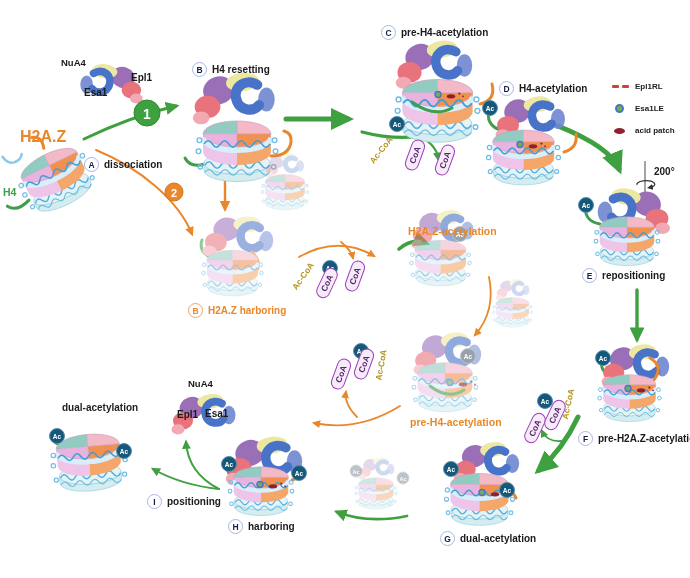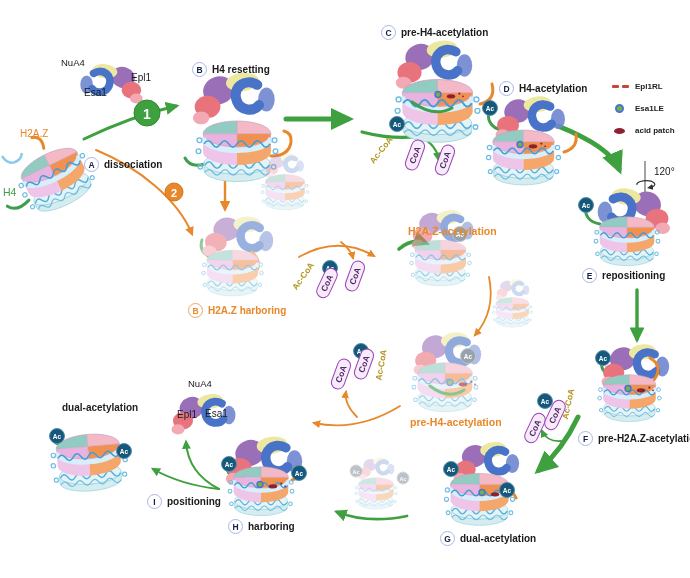--- a/index.html
+++ b/index.html
@@ -13,21 +13,21 @@
   .ao{stroke:#e8882a;fill:none;stroke-linecap:round;marker-end:url(#mo);}
   
   .steprow{position:absolute;display:flex;align-items:center;gap:5px;z-index:6;}
   .badge{width:15px;height:15px;box-sizing:border-box;border-radius:50%;background:#fff;
          border:1.6px solid #a9b6e6;color:#15214b;font-weight:bold;font-size:8.5px;
          display:flex;align-items:center;justify-content:center;flex:none;}
   .slabel{font-size:10px;font-weight:bold;color:#1a1a1a;white-space:nowrap;}
   .steprow.orange .badge{border-color:#efa55f;color:#e8882a;}
   .steprow.orange .slabel{color:#e8882a;}
   
-  .mlabel{position:absolute;font-weight:normal;color:#1a1a1a;z-index:6;white-space:nowrap;text-align:center;}
+  .mlabel{position:absolute;font-weight:bold;color:#1a1a1a;z-index:6;white-space:nowrap;text-align:center;}
   .plabel{position:absolute;color:#e8882a;font-weight:bold;font-size:10.5px;z-index:6;white-space:nowrap;}
   .plabel.dark{color:#222;font-size:10px;}
   
   .ac{position:absolute;width:16px;height:16px;box-sizing:border-box;border-radius:50%;
       background:#16587a;border:1.5px solid #558fab;color:#fff;font-size:6.5px;font-weight:bold;
       display:flex;align-items:center;justify-content:center;z-index:5;
       transform:translate(-50%,-50%);}
   .ac.gray{background:#98a2ac;border-color:#bcc4cb;}
   .ac.sm{width:13px;height:13px;font-size:5.5px;opacity:.65;}
   
@@ -303,26 +303,26 @@
     <span class="slabel">positioning</span>
   </div>
 
   <div class="plabel" style="left:408px;top:225px">H2A.Z-acetylation</div>
   <div class="plabel" style="left:410px;top:416px">pre-H4-acetylation</div>
   <div class="plabel dark" style="left:62px;top:402px">dual-acetylation</div>
 
   <div class="mlabel" style="left:61px;top:57px;font-size:9.5px">NuA4</div>
   <div class="mlabel" style="left:131px;top:72px;font-size:10px">Epl1</div>
   <div class="mlabel" style="left:84px;top:87px;font-size:10px">Esa1</div>
-  <div class="mlabel" style="left:20px;top:128px;font-size:10px;color:#e8882a">H2A.Z</div>
+  <div class="mlabel" style="left:20px;top:128px;font-size:16px;color:#e8882a">H2A.Z</div>
   <div class="mlabel" style="left:3px;top:186px;font-size:10.5px;color:#3f9d4c">H4</div>
   <div class="mlabel" style="left:188px;top:378px;font-size:9.5px">NuA4</div>
   <div class="mlabel" style="left:177px;top:409px;font-size:10px">Epl1</div>
   <div class="mlabel" style="left:205px;top:408px;font-size:10px">Esa1</div>
-  <div class="mlabel" style="left:654px;top:166px;font-size:10px">120°</div>
+  <div class="mlabel" style="left:654px;top:166px;font-size:10px">200°</div>
 
   <div class="legend" style="left:610px;top:82px">
     <div class="lrow">
       <span class="lg-dash">
           <i></i>
           <i></i>
         </span>
       <span class="ltext">Epl1RL</span>
     </div>
     <div class="lrow">

